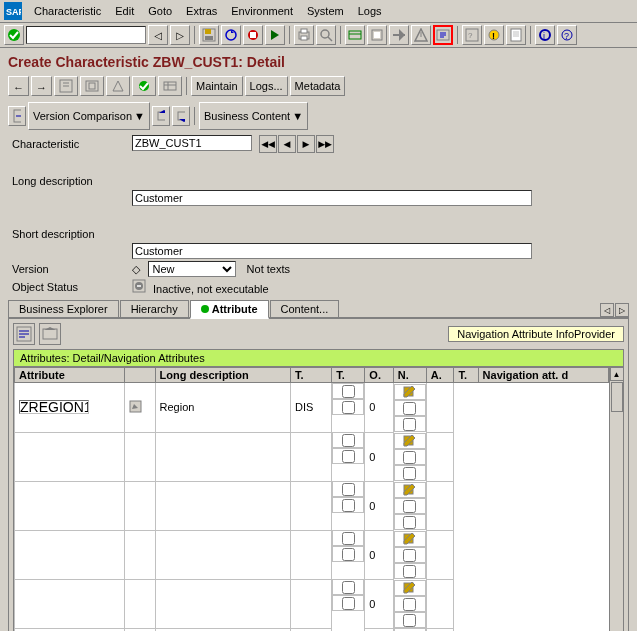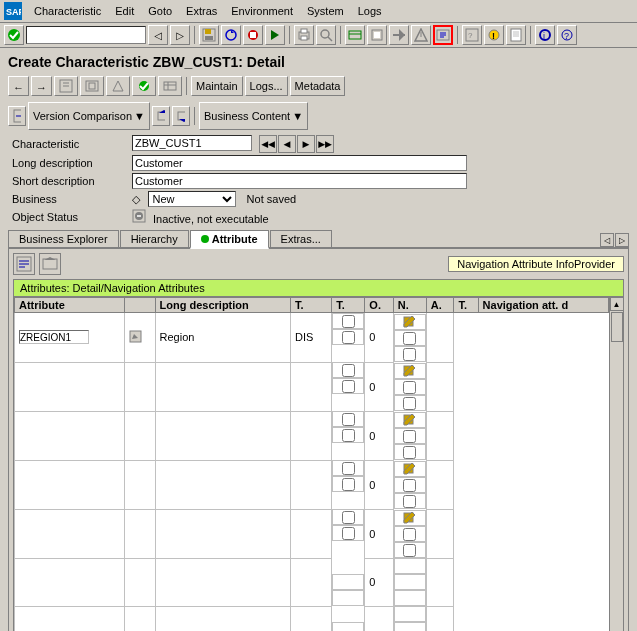--- a/index.html
+++ b/index.html
@@ -80,21 +80,21 @@
     
     .main-content {
       background: #d4d0c8;
       padding: 4px 8px;
     }
 
     
     .page-title {
       font-size: 14px;
       font-weight: bold;
-      color: #000000;
+      color: #7f1d1d;
       margin-bottom: 4px;
       padding: 2px 0;
     }
 
     
     .action-toolbar {
       display: flex;
       align-items: center;
       margin-bottom: 4px;
       gap: 2px;
@@ -141,21 +141,21 @@
       white-space: nowrap;
       width: 120px;
     }
     .form-input {
       background: white;
       border: 1px inset #808080;
       height: 16px;
       font-size: 11px;
       padding: 0 2px;
     }
-    .form-input-wide { width: 335px; }
+    .form-input-wide { width: 400px; margin-top: 35px; }
     .form-input-medium { width: 120px; }
     .form-select {
       background: white;
       border: 1px inset #808080;
       height: 16px;
       font-size: 11px;
     }
 
     
     .tab-bar {
@@ -270,21 +270,21 @@
       border: 1px solid #c0c0c0;
       padding: 1px 4px;
       height: 16px;
       white-space: nowrap;
     }
     .cell-input {
       background: white;
       border: 1px inset #c0c0c0;
       width: 50px;
       height: 14px;
-      font-size: 10px;
+      font-size: 14px;
     }
     .cell-checkbox {
       width: 13px;
       height: 13px;
     }
     .cell-icon {
       font-size: 10px;
       cursor: pointer;
     }
     .scrollbar-v {
@@ -579,27 +579,27 @@
     </tr>
     <tr>
       <td class="form-label">Long description</td>
       <td><input class="form-input form-input-wide" type="text" value="Customer" style=""></td>
     </tr>
     <tr>
       <td class="form-label">Short description</td>
       <td><input class="form-input form-input-wide" type="text" value="Customer" style=""></td>
     </tr>
     <tr>
-      <td class="form-label">Business</td>
+      <td class="form-label">Version</td>
       <td>
         <span style="margin-right:4px;">◇</span>
         <select class="form-select" style="width:88px;">
           <option>New</option>
         </select>
-        <span style="margin-left:8px;">Not saved</span>
+        <span style="margin-left:8px;">Not texts</span>
       </td>
     </tr>
     <tr>
       <td class="form-label">Object Status</td>
       <td>
         <span style="margin-right:4px;">
           <svg width="14" height="14" viewBox="0 0 14 14">
             <rect x="1" y="1" width="12" height="12" fill="#d4d0c8" stroke="#808080"></rect>
             <circle cx="7" cy="7" r="4" fill="#808080"></circle>
             <line x1="5" y1="7" x2="9" y2="7" stroke="white" stroke-width="1.5"></line>
@@ -616,21 +616,21 @@
       <span>Business Explorer</span>
     </div>
     <div class="tab">
       <span>Hierarchy</span>
     </div>
     <div class="tab active">
       <span class="tab-green-dot"></span>
       <span>Attribute</span>
     </div>
     <div class="tab">
-      <span>Extras...</span>
+      <span>Content...</span>
     </div>
     <div class="tab-nav">
       <div class="tab-nav-btn">◁</div>
       <div class="tab-nav-btn">▷</div>
     </div>
   </div>
 
   <div class="tab-content" style="padding: 4px;">
 
     <div class="tab-content-toolbar">

